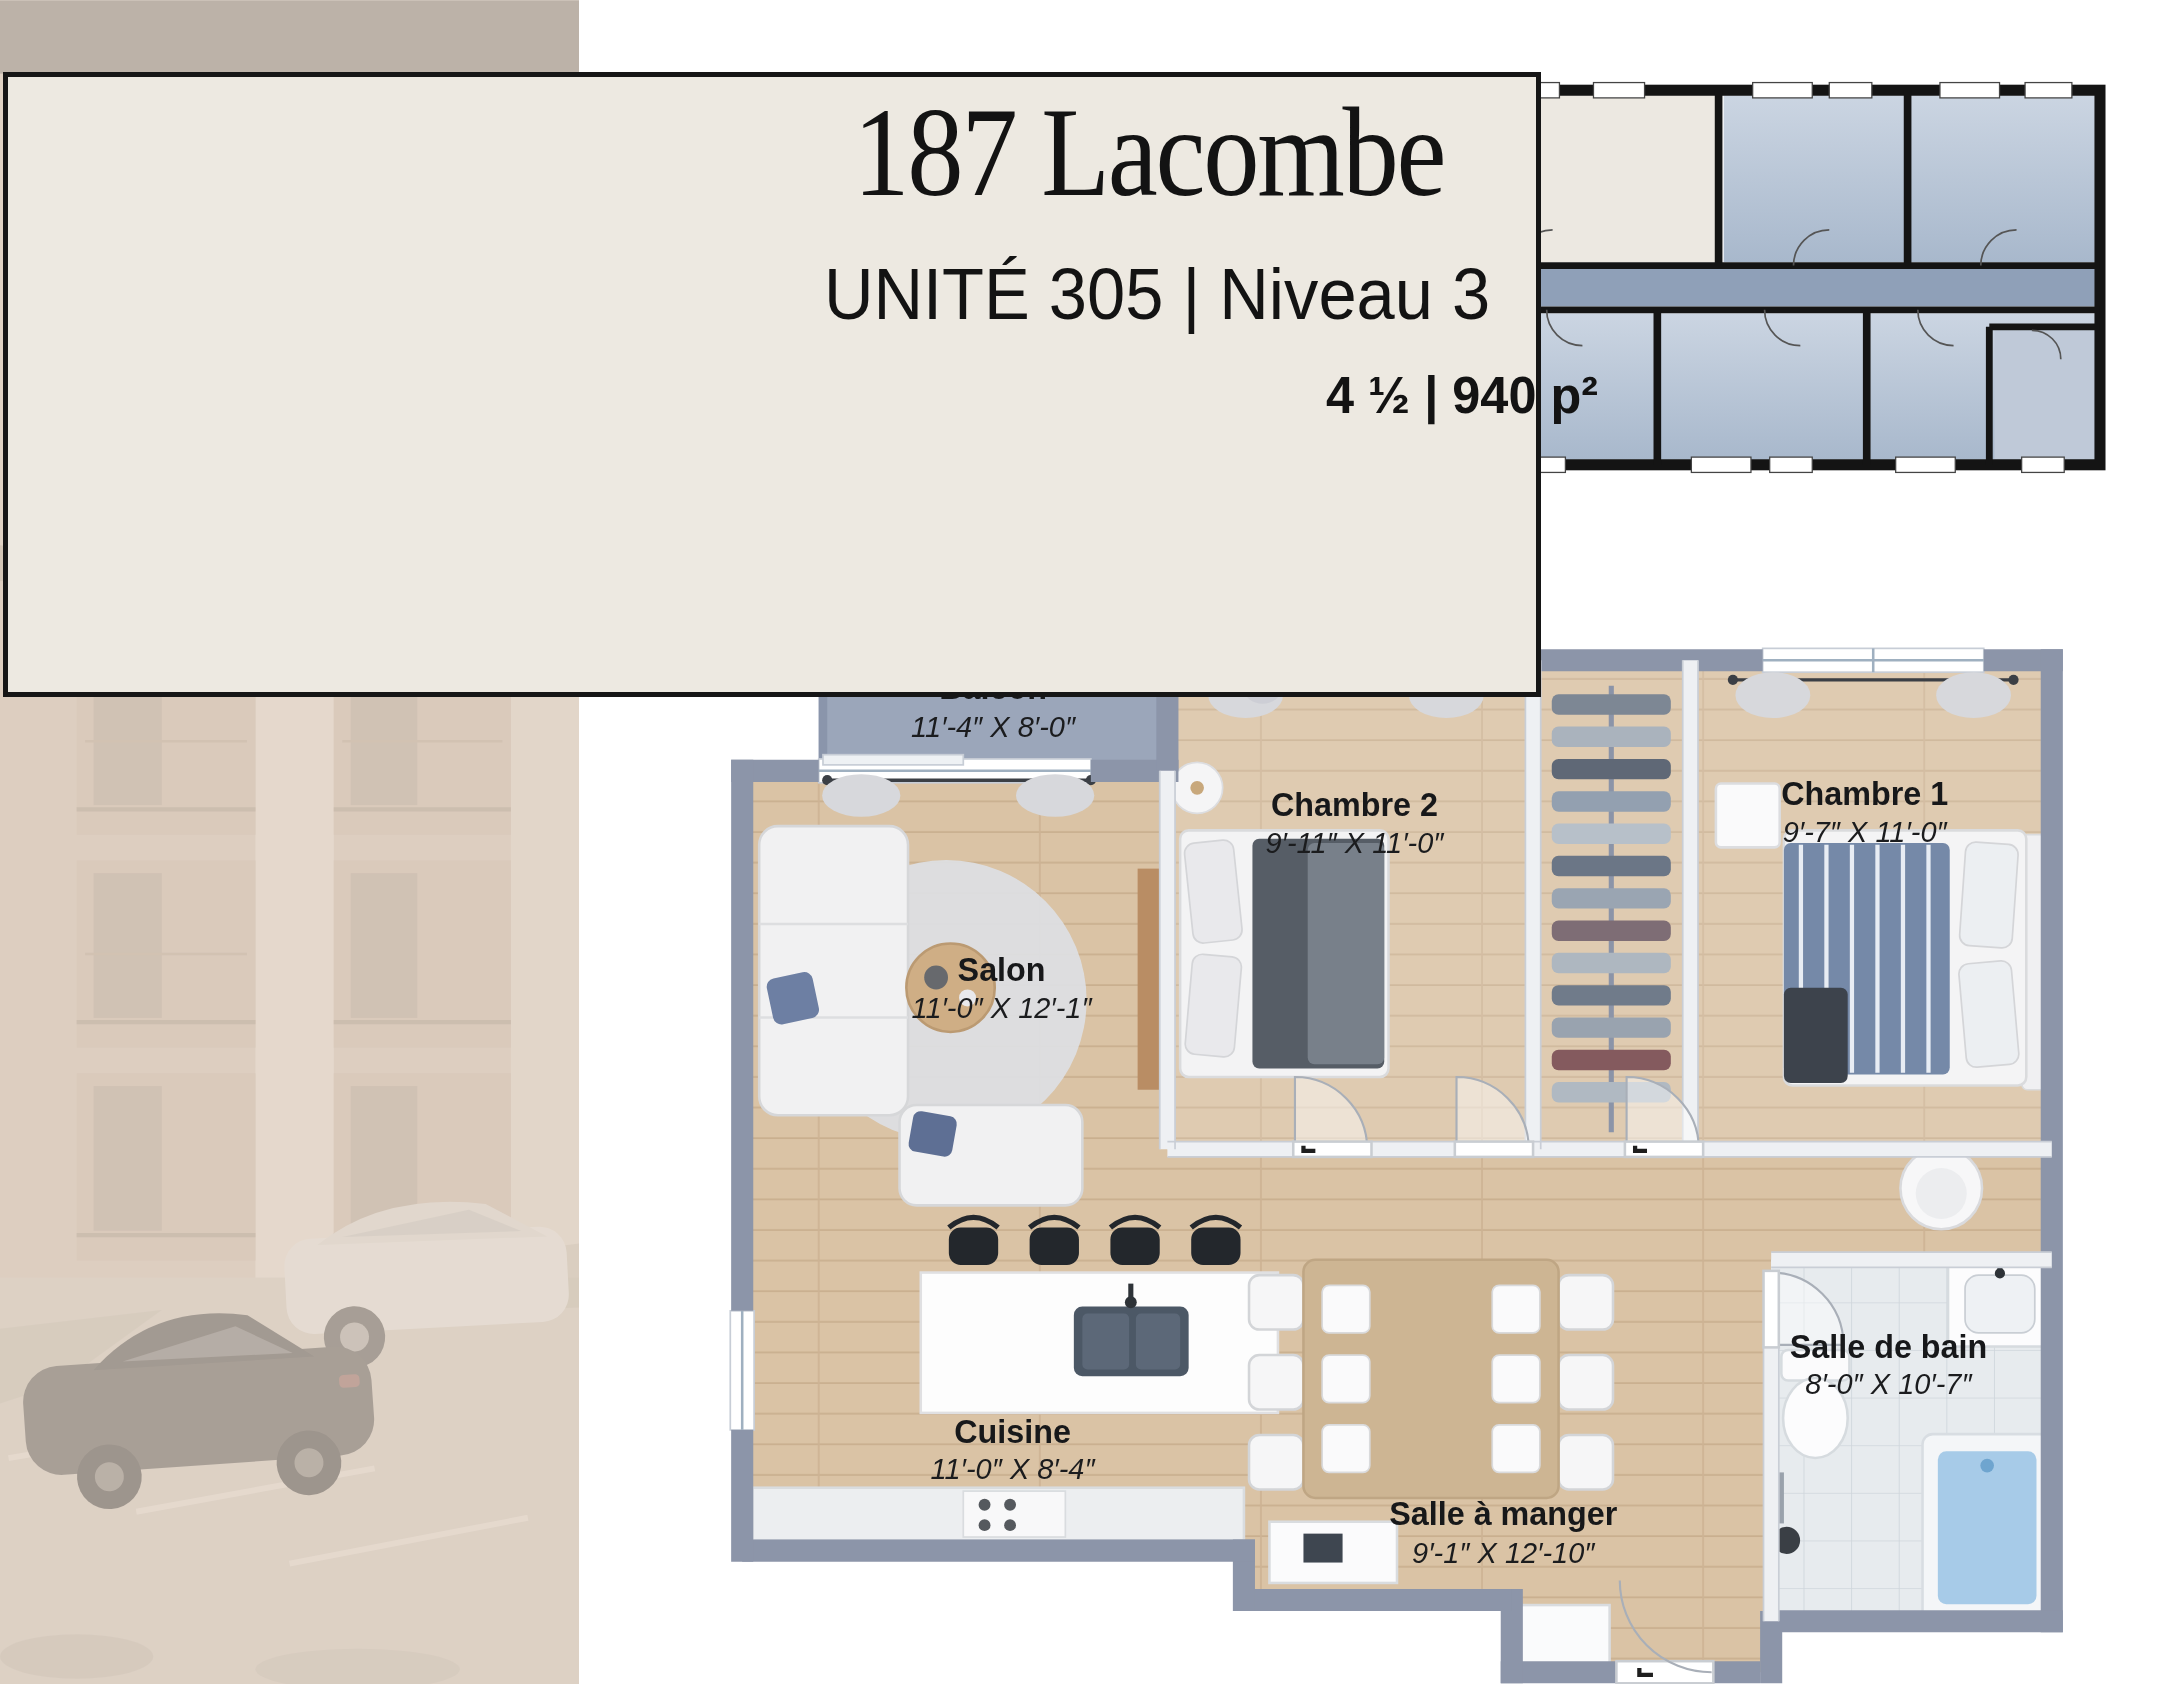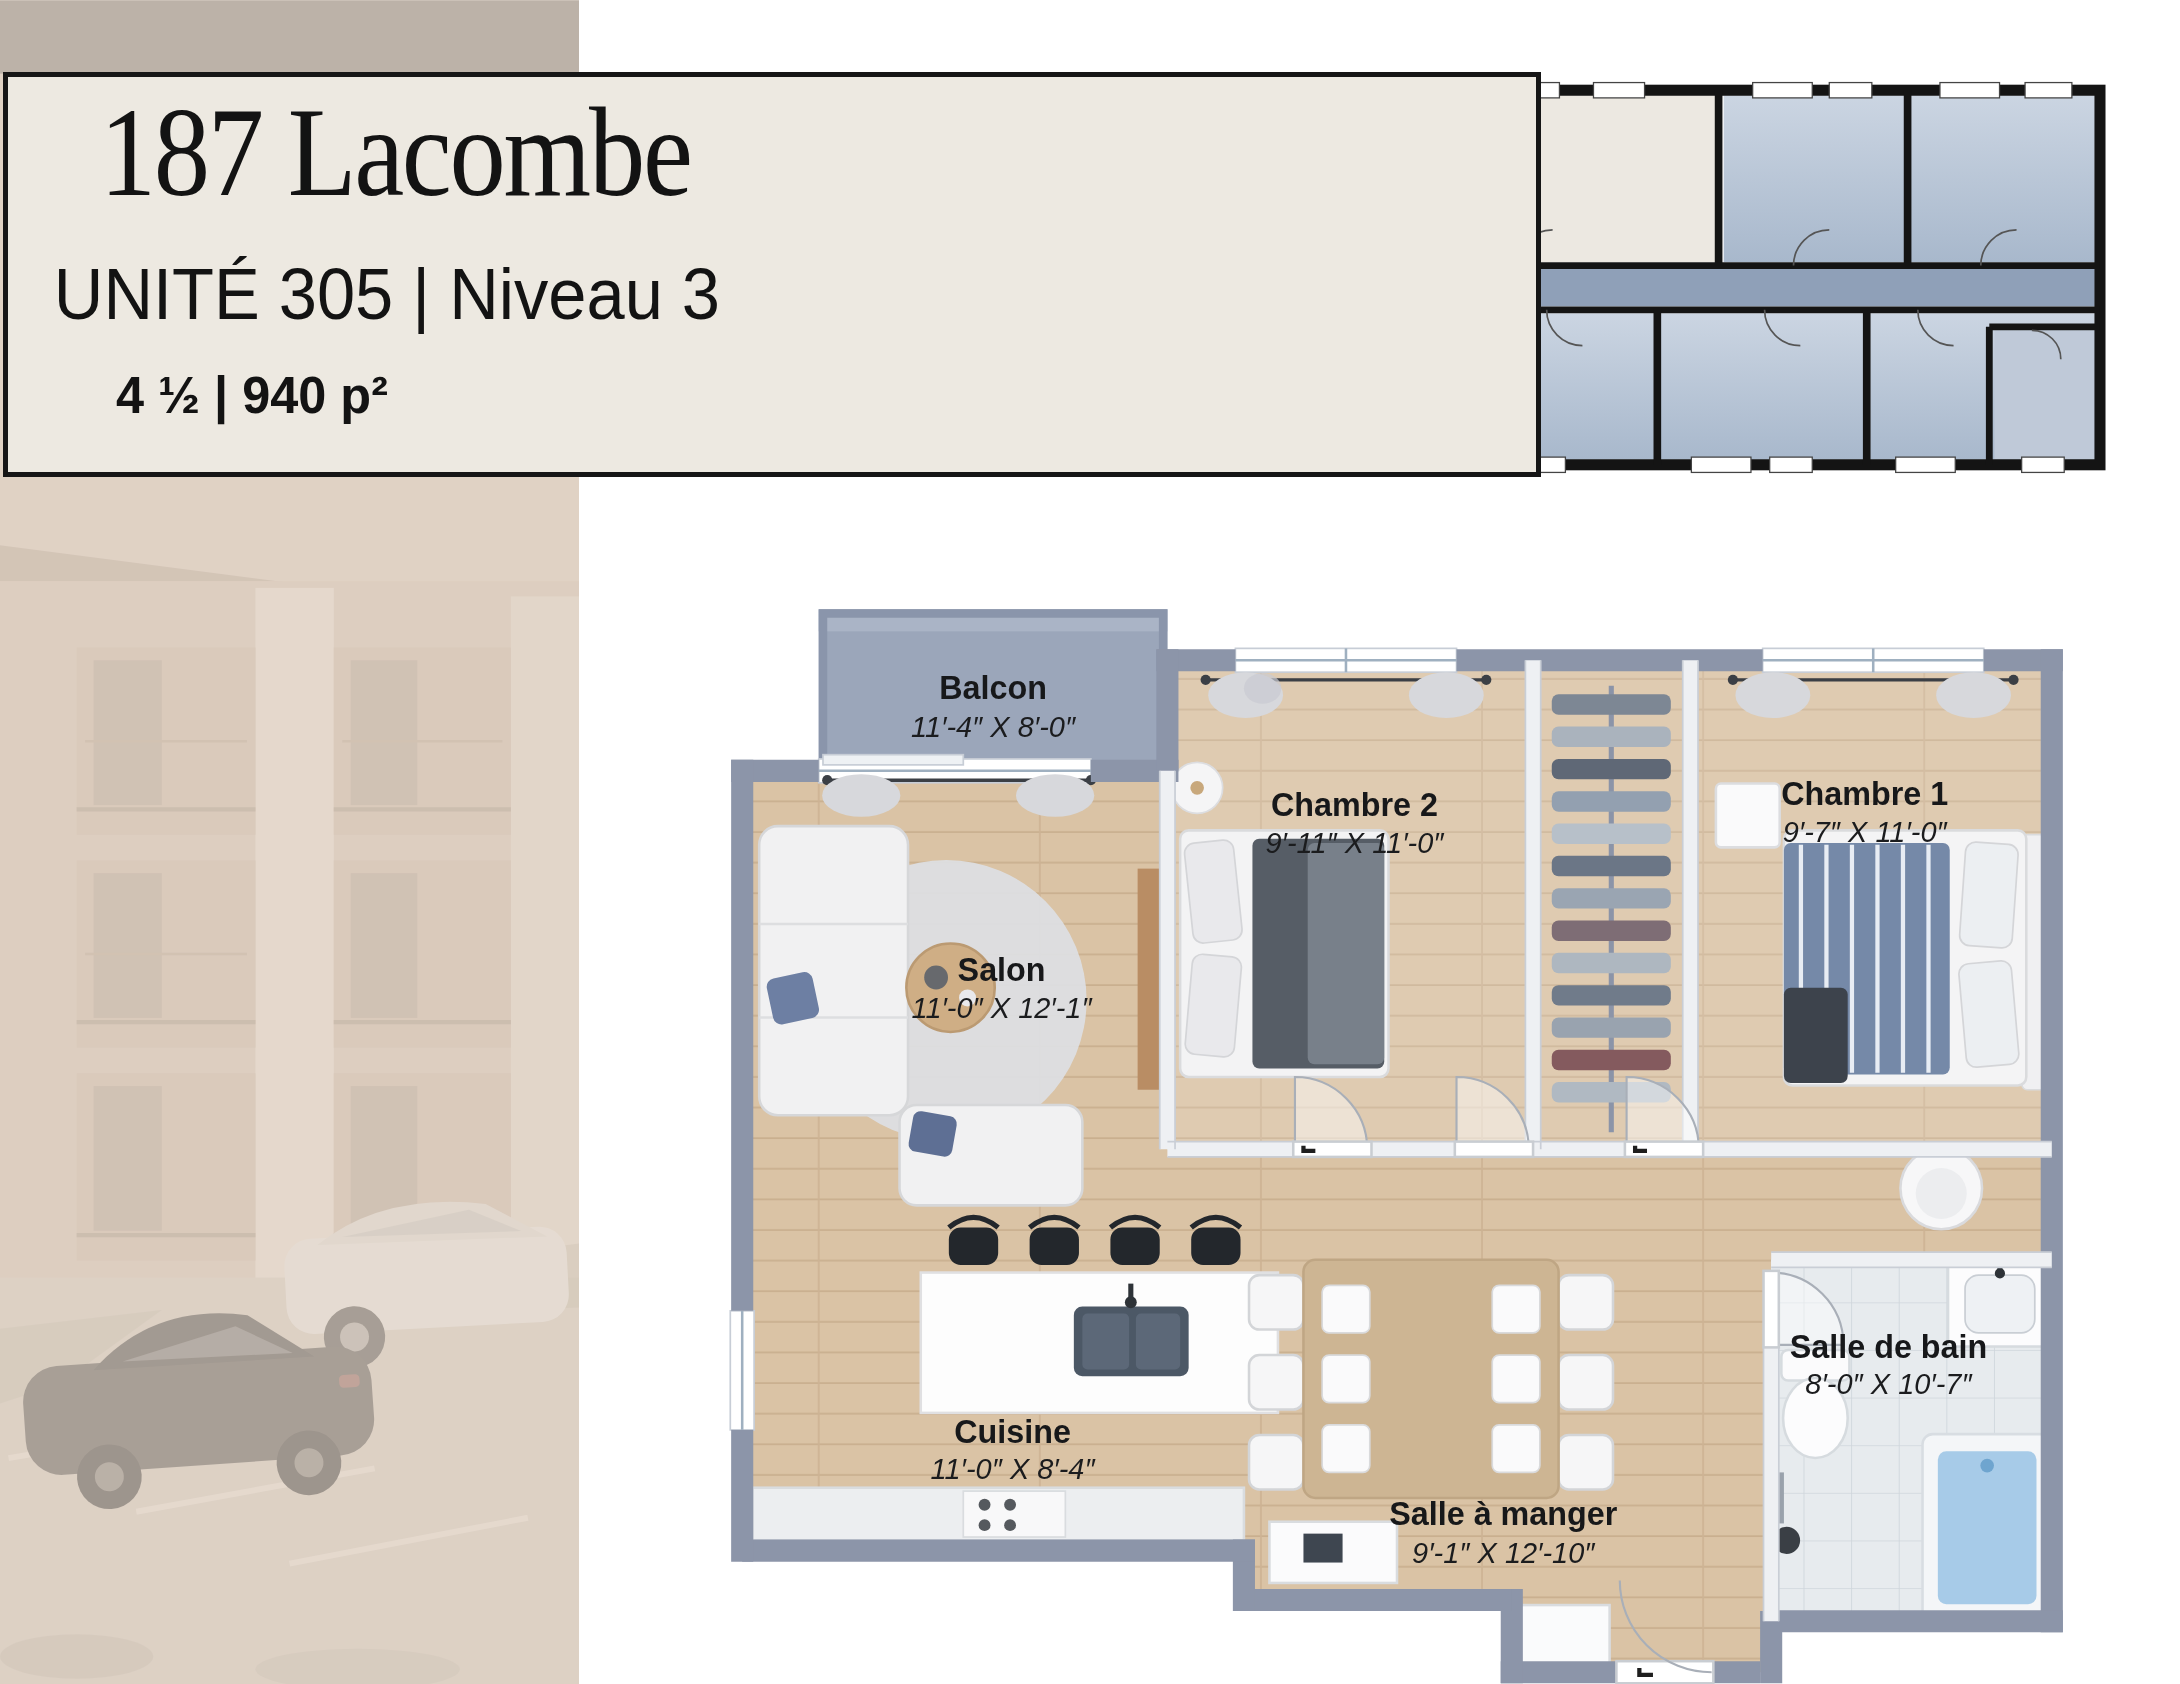--- a/index.html
+++ b/index.html
@@ -3,22 +3,22 @@
 <meta charset="utf-8">
 <style>
   html,body{margin:0;padding:0;background:#ffffff;}
   .page{position:relative;width:2181px;height:1685px;background:#ffffff;overflow:hidden;
         font-family:"Liberation Sans",sans-serif;}
 
   
   .left-band{position:absolute;left:0;top:0;width:579px;height:1685px;z-index:0;}
 
   
-  .title-card{position:absolute;left:3.4px;top:72px;width:1538px;height:405px;box-sizing:border-box;
-              background:#EDE9E1;border:5.1px solid #161616;z-index:3;text-align:left;color:#131313;}
+  .title-card{position:absolute;left:3.4px;top:72px;width:1538px;height:625px;box-sizing:border-box;
+              background:#EDE9E1;border:5.1px solid #161616;z-index:3;text-align:right;color:#131313;}
   .title-card .t1{margin:10.2px 0 0 0;font-family:"Liberation Serif","DejaVu Serif",serif;
                   font-weight:400;font-size:128px;line-height:1.02;letter-spacing:-2.6px;
                   transform:scaleX(.88);transform-origin:center;}
   .title-card .t2{margin:39px 0 0 0;font-size:73px;line-height:1;font-weight:400;
                   transform:scaleX(.94);transform-origin:center;}
   .title-card .t3{margin:39px 0 0 0;font-size:52px;line-height:1;font-weight:700;
                   transform:translateX(85px) scaleX(.97);transform-origin:center;}
 
   
   .key-plan{position:absolute;left:1436px;top:73px;width:681px;height:409px;z-index:1;}

